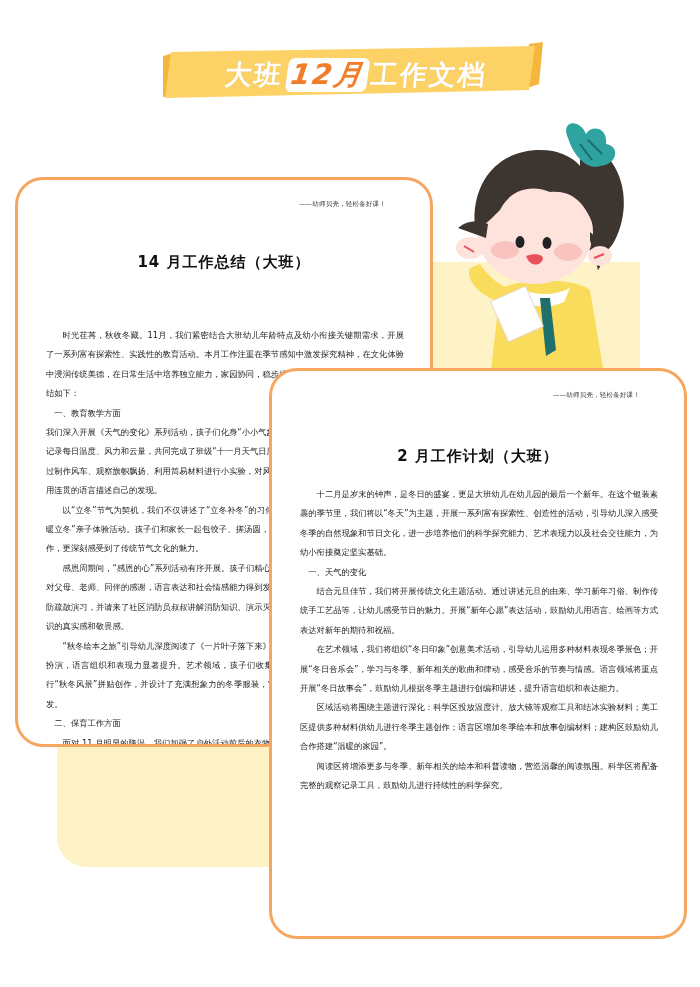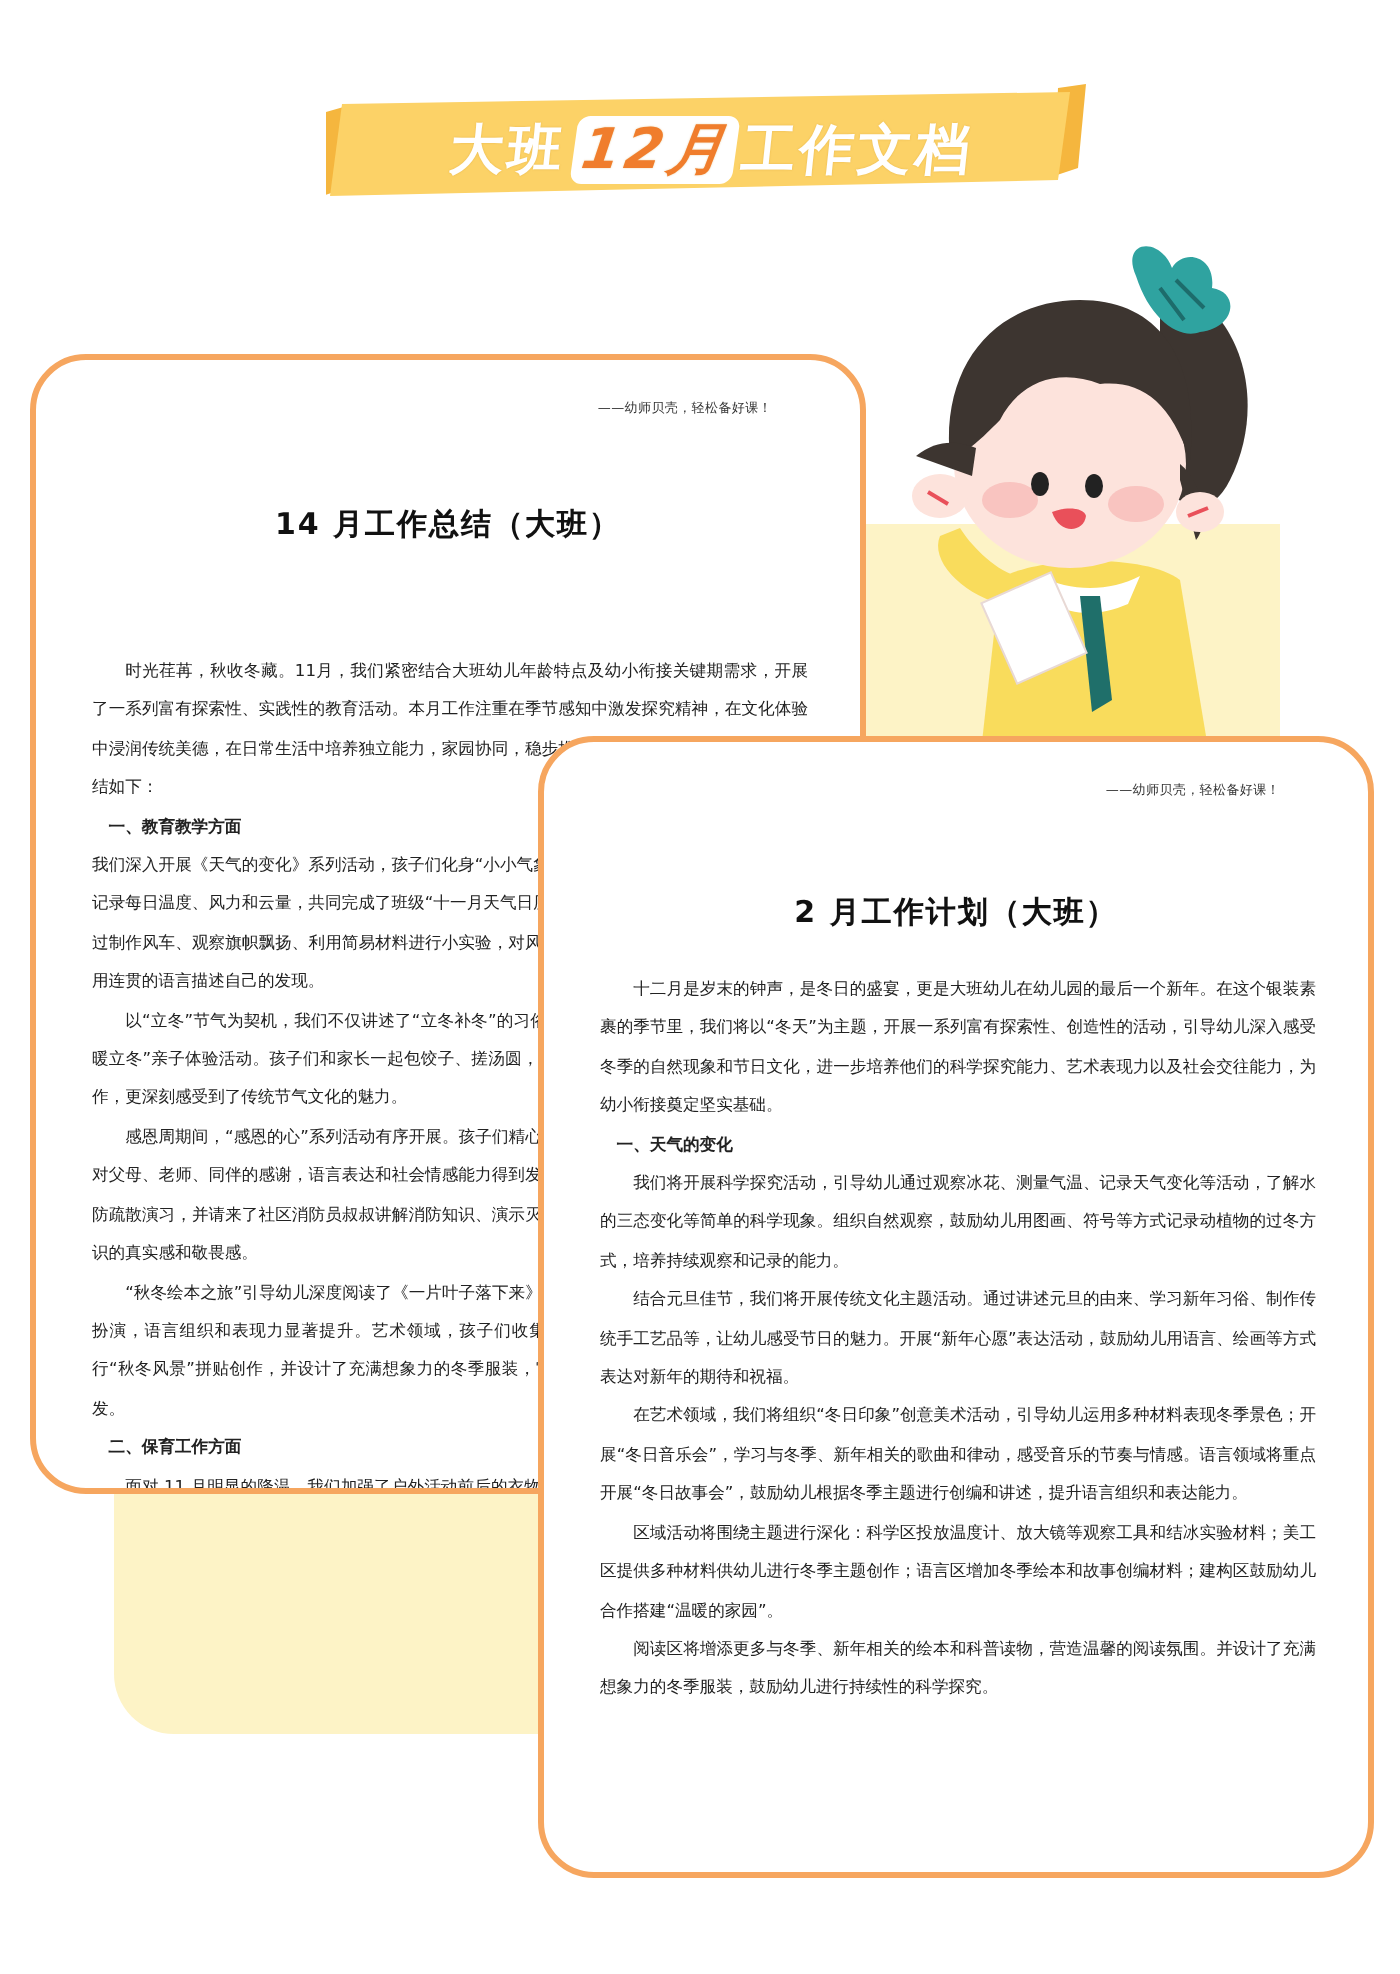--- a/index.html
+++ b/index.html
@@ -46,21 +46,21 @@
     font-size: 15px; font-weight: bold; color: #111; letter-spacing: 1px;
   }
   .card-1 .doc-title { top: 73px; }
   .card-2 .doc-title { top: 76px; }
 
   .doc-body { position: absolute; left: 28px; right: 26px; font-size: 8.3px; line-height: 19.4px; color: #222; }
   .card-1 .doc-body { top: 108px; margin-top: 38px; }
   .card-2 .doc-body { top: 114px; }
   .doc-body p { text-indent: 2em; text-align: justify; }
   .doc-body p.noindent { text-indent: 0; }
-  .doc-body h4 { font-size: 8.3px; font-weight: bold; text-indent: 1em; line-height: 19.4px; }
+  .doc-body h4 { font-size: 8.3px; font-weight: normal; text-indent: 1em; line-height: 19.4px; }
 
   
   .character { position: absolute; left: 430px; top: 120px; width: 200px; height: 260px; }
 </style>
 </head>
 <body>
 
 <div class="banner">
   <svg width="380" height="62" viewBox="0 0 380 62">
     <polygon points="0,14 14,10 10,52 -2,56" fill="#f5b63e"></polygon>
@@ -126,19 +126,18 @@
     <p>面对 11 月明显的降温，我们加强了户外活动前后的衣物管理，指导幼儿根据冷热自主地穿脱和整理外套，有效预防了感冒。秋季传染病预防常抓不懈，每日坚持开窗通风和消毒，我们特别强调了“不用手摸口鼻”的卫生习惯，通过情景演示和儿歌帮助幼儿巩固。</p>
   </div>
 </div>
 
 <div class="card card-2">
   <div class="slogan">——幼师贝壳，轻松备好课！</div>
   <div class="doc-title">2 月工作计划（大班）</div>
   <div class="doc-body">
     <p>十二月是岁末的钟声，是冬日的盛宴，更是大班幼儿在幼儿园的最后一个新年。在这个银装素裹的季节里，我们将以“冬天”为主题，开展一系列富有探索性、创造性的活动，引导幼儿深入感受冬季的自然现象和节日文化，进一步培养他们的科学探究能力、艺术表现力以及社会交往能力，为幼小衔接奠定坚实基础。</p>
     <h4>一、天气的变化</h4>
-    <p>我们将开展科学探究活动，引导幼儿通过观察冰花、测量气温、记录天气变化等活动，了解水的三态变化等简单的科学现象。组织自然观察，鼓励幼儿用图画、符号等方式记录动植物的过冬方式，培养持续观察和记录的能力。</p>
     <p>结合元旦佳节，我们将开展传统文化主题活动。通过讲述元旦的由来、学习新年习俗、制作传统手工艺品等，让幼儿感受节日的魅力。开展“新年心愿”表达活动，鼓励幼儿用语言、绘画等方式表达对新年的期待和祝福。</p>
     <p>在艺术领域，我们将组织“冬日印象”创意美术活动，引导幼儿运用多种材料表现冬季景色；开展“冬日音乐会”，学习与冬季、新年相关的歌曲和律动，感受音乐的节奏与情感。语言领域将重点开展“冬日故事会”，鼓励幼儿根据冬季主题进行创编和讲述，提升语言组织和表达能力。</p>
     <p>区域活动将围绕主题进行深化：科学区投放温度计、放大镜等观察工具和结冰实验材料；美工区提供多种材料供幼儿进行冬季主题创作；语言区增加冬季绘本和故事创编材料；建构区鼓励幼儿合作搭建“温暖的家园”。</p>
-    <p>阅读区将增添更多与冬季、新年相关的绘本和科普读物，营造温馨的阅读氛围。并设计了充满想象力的冬季服装，鼓励幼儿进行持续性的科学探究。</p>
+    <p>阅读区将增添更多与冬季、新年相关的绘本和科普读物，营造温馨的阅读氛围。科学区将配备完整的观察记录工具，鼓励幼儿进行持续性的科学探究。</p>
   </div>
 </div>
 
 </body></html>

